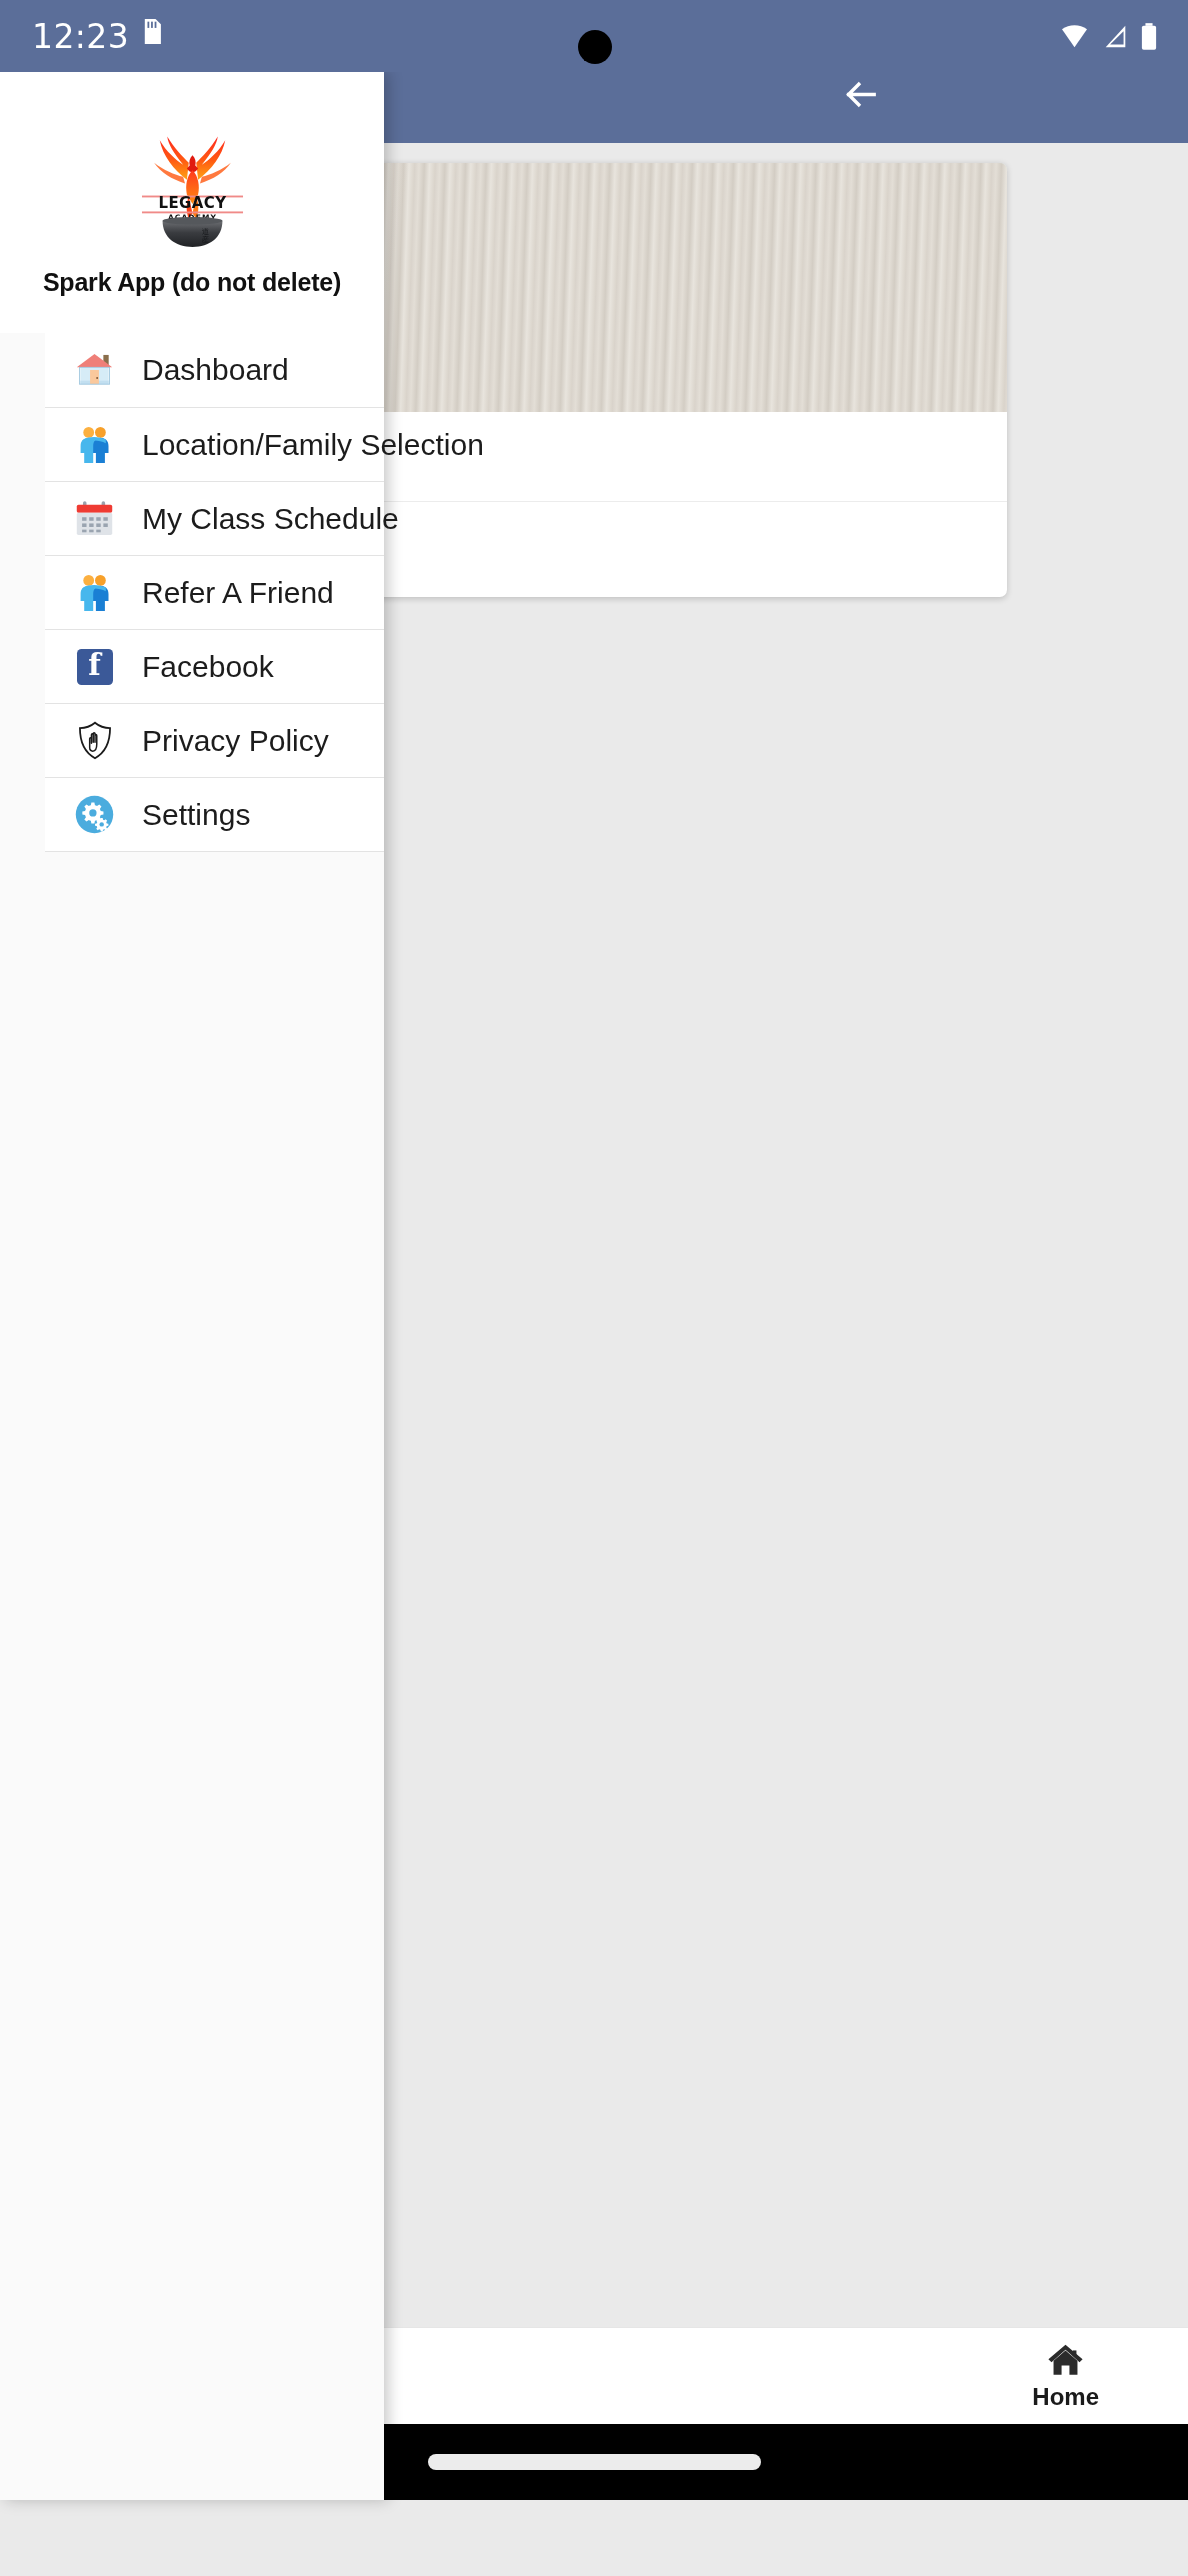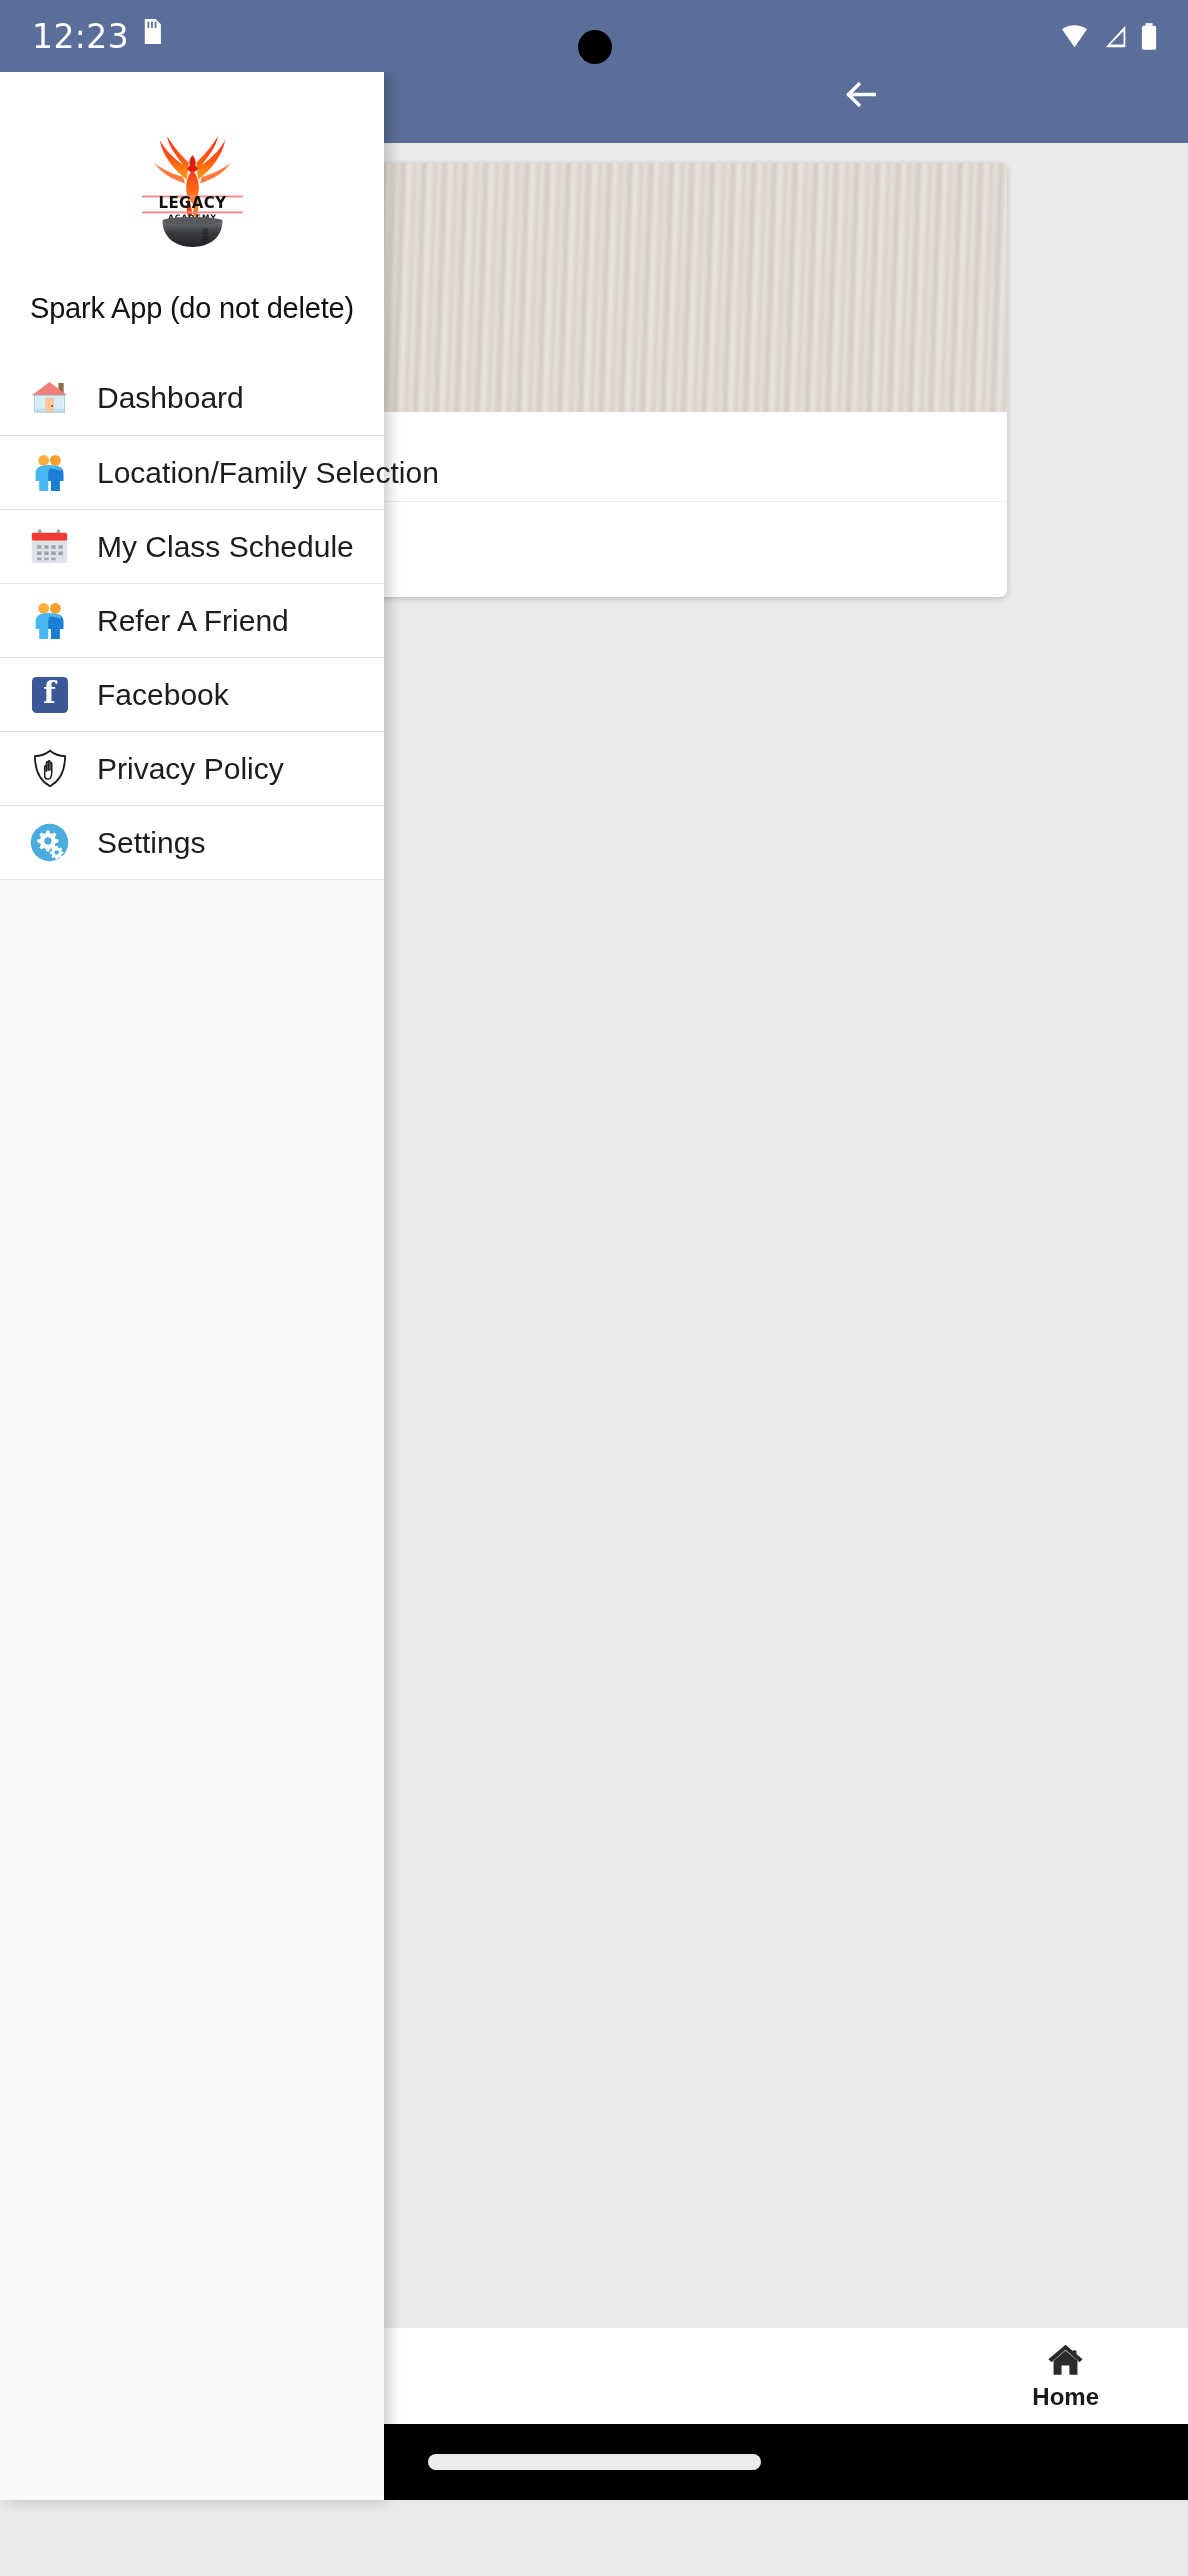--- a/index.html
+++ b/index.html
@@ -100,24 +100,24 @@
     background:#FAFAFA; z-index:20;
     box-shadow:5.4px 0 14.3px rgba(0,0,0,0.22);
     display:flex; flex-direction:column;
   }
   .drawer-header{
     background:#FFFFFF; padding:59px 0 36px 0;
     display:flex; flex-direction:column; align-items:center;
   }
   .logo{ width:113px; height:116px; position:relative; }
   .drawer-title{
-    margin-top:45px; font-size:29px; font-weight:normal; color:#111;
+    margin-top:21px; font-size:25px; font-weight:bold; color:#111;
     text-align:center; letter-spacing:-0.2px;
   }
-  .menu{ background:#14532d; }
+  .menu{ background:#14532d;margin-left:45px; }
   .menu-item{
     height:74px; display:flex; align-items:center;
     border-top:1.8px solid #E3E3E3; padding-left:29px; gap:27px;
     background:#FFFFFF;
   }
   .menu-item:first-child{ border-top:none; }
   .menu-item .ico{
     width:41px; height:41px; display:flex; align-items:center; justify-content:center;
     flex:0 0 41px;
   }

